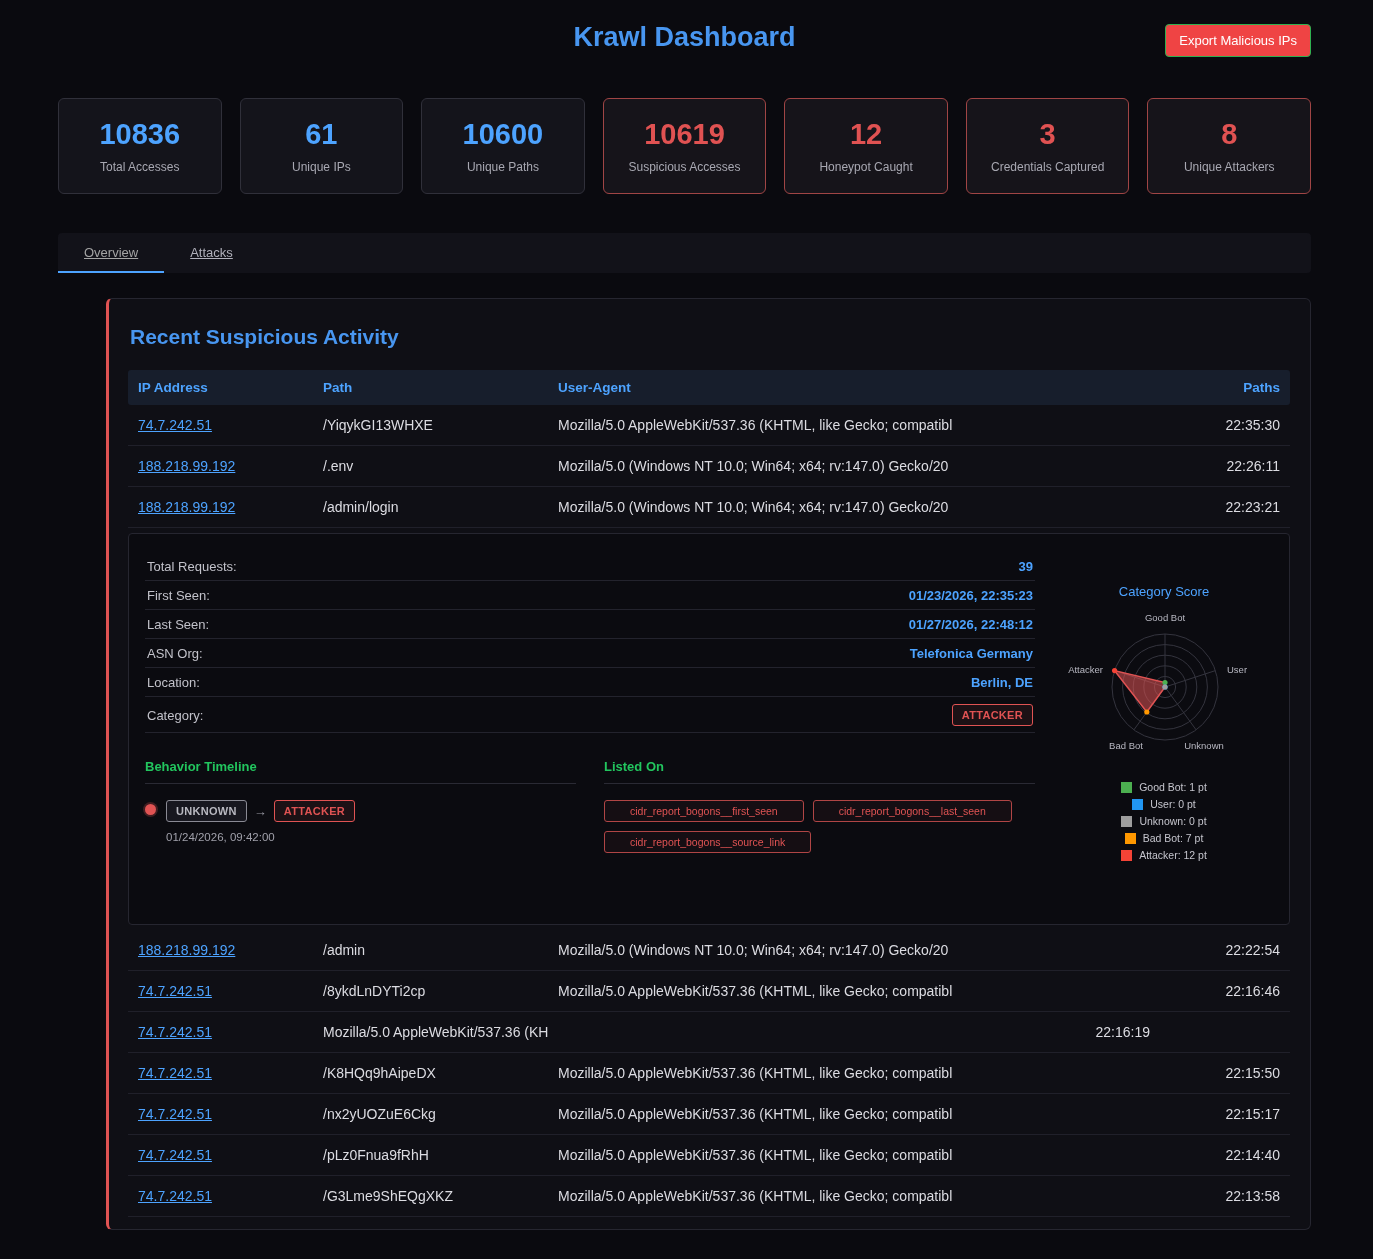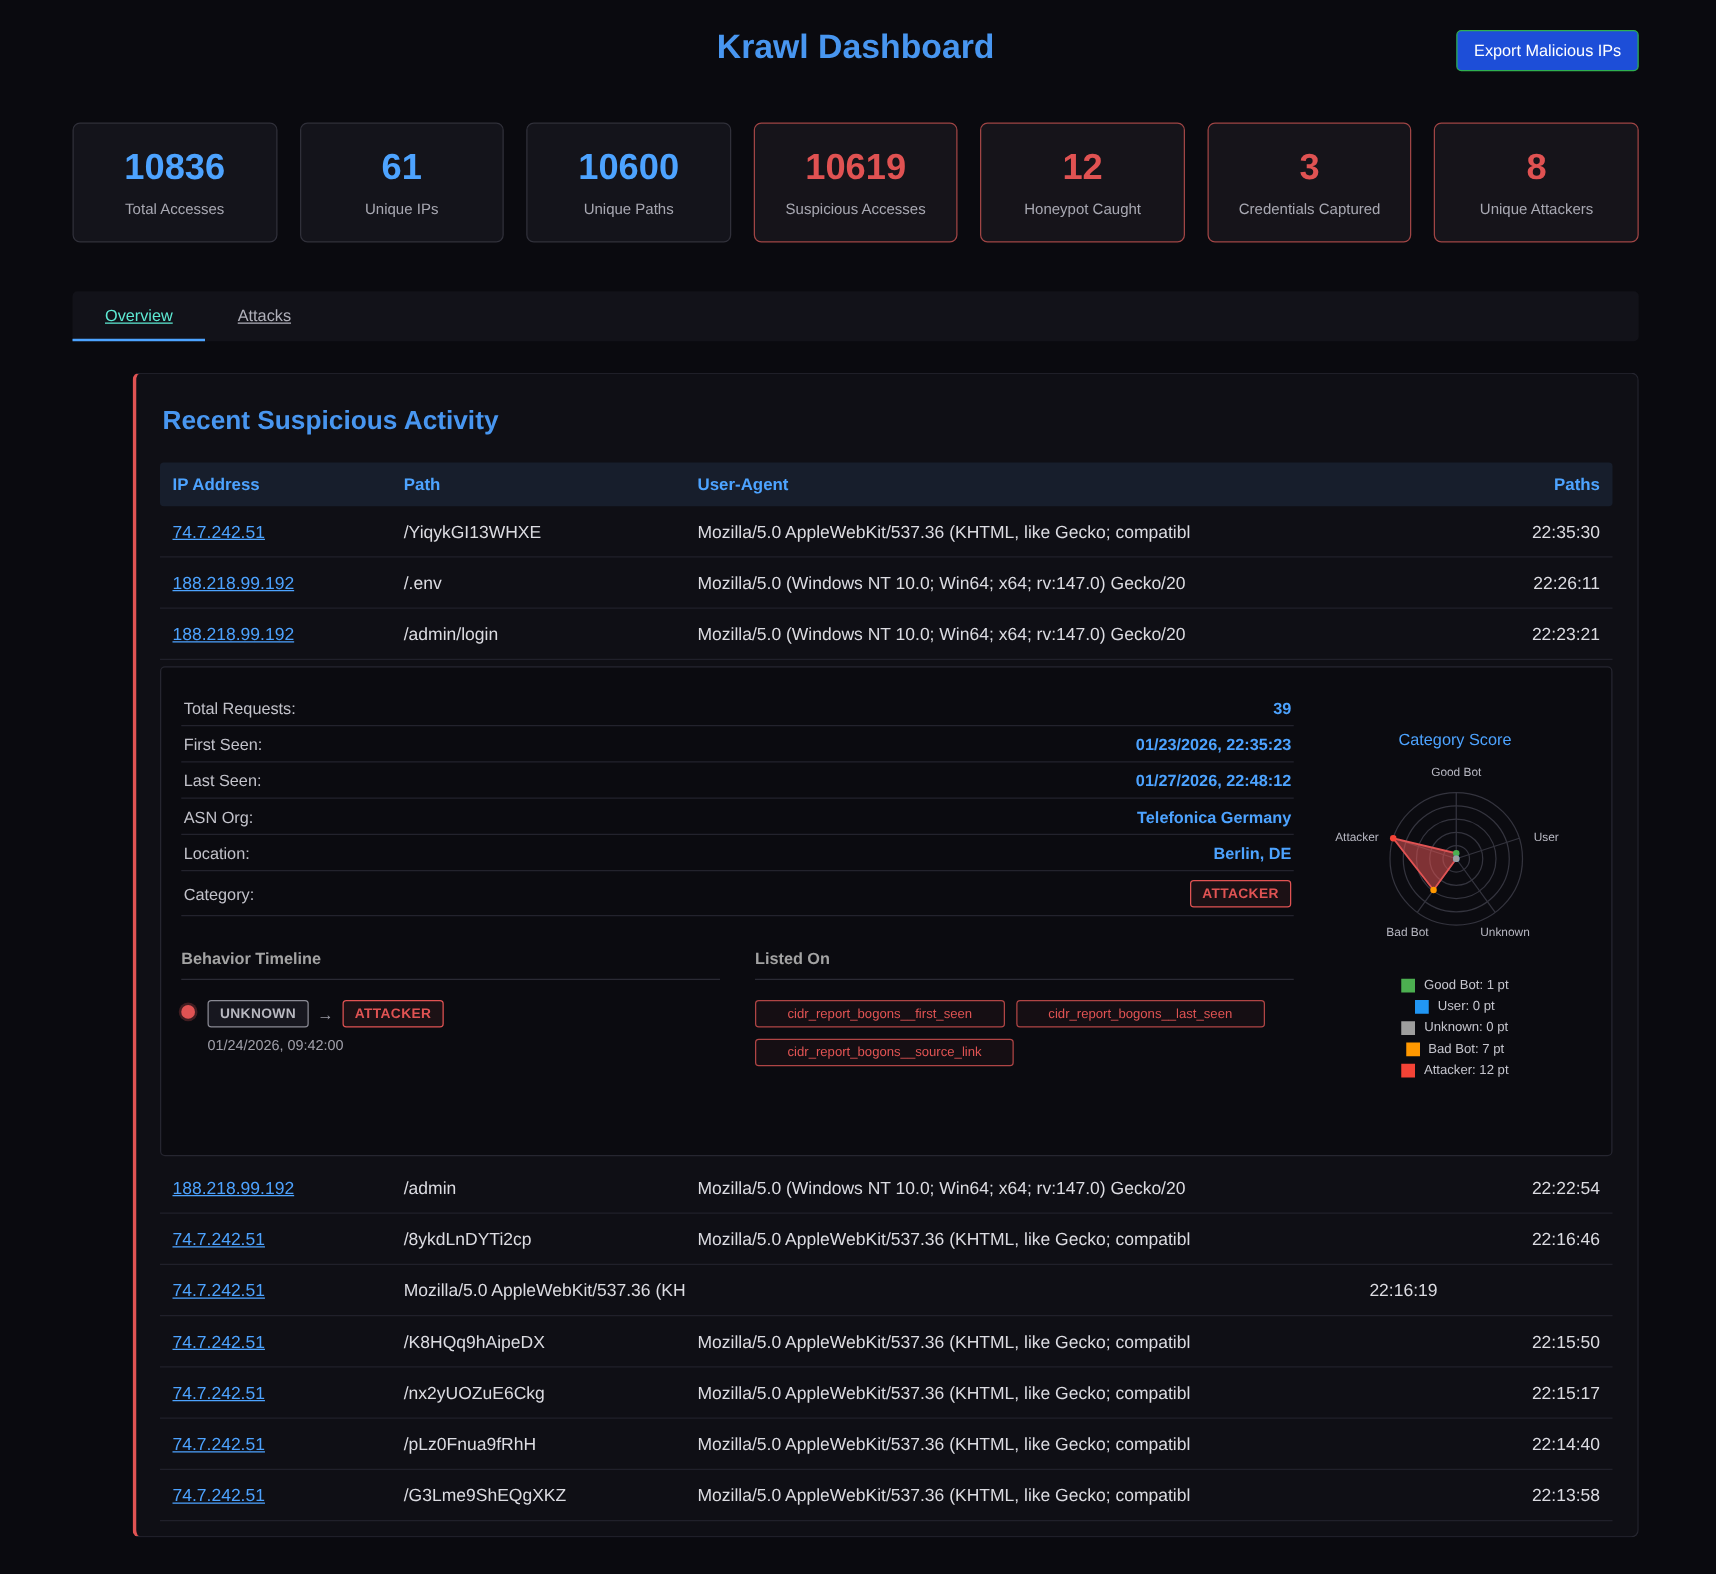--- a/index.html
+++ b/index.html
@@ -9,21 +9,21 @@
     font-family: "Liberation Sans", "DejaVu Sans", sans-serif;
     color: #dcdce2;
   }
   .container { padding: 0 62px 16px 58px; }
 
   
   .header { position: relative; padding-top: 22px; text-align: center; height: 62px; }
   .page-title { font-size: 27px; font-weight: bold; color: #4896f0; }
   .export-btn {
     position: absolute; right: 0; top: 24px;
-    background: #1d4ed8; color: #ffffff; border: 1px solid #2fb050;
+    background: #ef4444; color: #ffffff; border: 1px solid #2fb050;
     font-size: 13px; padding: 8px 13px; border-radius: 4px; cursor: pointer;
     font-family: inherit;
   }
 
   
   .stats { display: flex; gap: 18px; margin-top: 36px; }
   .stat-card {
     flex: 1; text-align: center; padding: 19px 8px;
     background: #14141b; border: 1px solid #30303a; border-radius: 6px;
   }
@@ -32,21 +32,21 @@
   .stat-card.alert .stat-value { color: #e05252; }
   .stat-label { margin-top: 9px; font-size: 12px; color: #a8a8b2; }
 
   
   .tabs { margin-top: 39px; background: #121219; display: flex; height: 40px; border-radius: 4px; }
   .tab {
     display: flex; align-items: center; padding: 0 26px; font-size: 13px;
     color: #b0b0ba; text-decoration: underline; cursor: pointer;
     border-bottom: 2px solid transparent;
   }
-  .tab.active { color: #5eead4; border-bottom-color: #4da3ff; text-decoration: underline; }
+  .tab.active { color: #a3a3a3; border-bottom-color: #4da3ff; text-decoration: underline; }
 
   
   .panel {
     margin-top: 25px; background: #0f0f15;
     border: 1px solid #262630; border-left: 3px solid #e05353;
     border-radius: 6px; padding: 20px 20px 12px 19px; margin-left: 48px;
   }
   .panel-title { font-size: 21px; font-weight: bold; color: #4896f0; margin: 6px 0 21px 2px; }
 
   
@@ -67,21 +67,21 @@
   .field-row { display: flex; justify-content: space-between; align-items: center; padding: 7px 2px 6px; border-bottom: 1px solid #23232d; font-size: 13px; min-height: 26px; }
   .field-label { color: #c2c2ca; }
   .field-value { color: #4da3ff; font-weight: bold; }
 
   .badge { display: inline-block; padding: 4px 9px; border-radius: 3px; font-size: 11px; font-weight: bold; border: 1px solid; letter-spacing: 0.3px; }
   .badge.gray { color: #b8b8c0; border-color: #8a8a94; background: #17171f; }
   .badge.red { color: #e05353; border-color: #e05353; background: rgba(224,83,83,0.08); }
 
   .sections { display: flex; margin-top: 24px; gap: 28px; }
   .section { flex: 1; min-width: 0; }
-  .section-title { color: #a3a3a3; font-weight: bold; font-size: 13px; padding: 2px 0 9px; border-bottom: 1px solid #2a2a34; margin-bottom: 16px; }
+  .section-title { color: #22c55e; font-weight: bold; font-size: 13px; padding: 2px 0 9px; border-bottom: 1px solid #2a2a34; margin-bottom: 16px; }
 
   .timeline-entry { display: flex; gap: 10px; }
   .timeline-dot {
     width: 11px; height: 11px; border-radius: 50%;
     background: #e05353; box-shadow: 0 0 0 2px rgba(224,83,83,0.25);
     margin-top: 4px; flex: none;
   }
   .timeline-body { display: flex; flex-direction: column; }
   .timeline-badges { display: flex; align-items: center; gap: 7px; }
   .timeline-arrow { color: #9a9aa4; font-size: 13px; }

